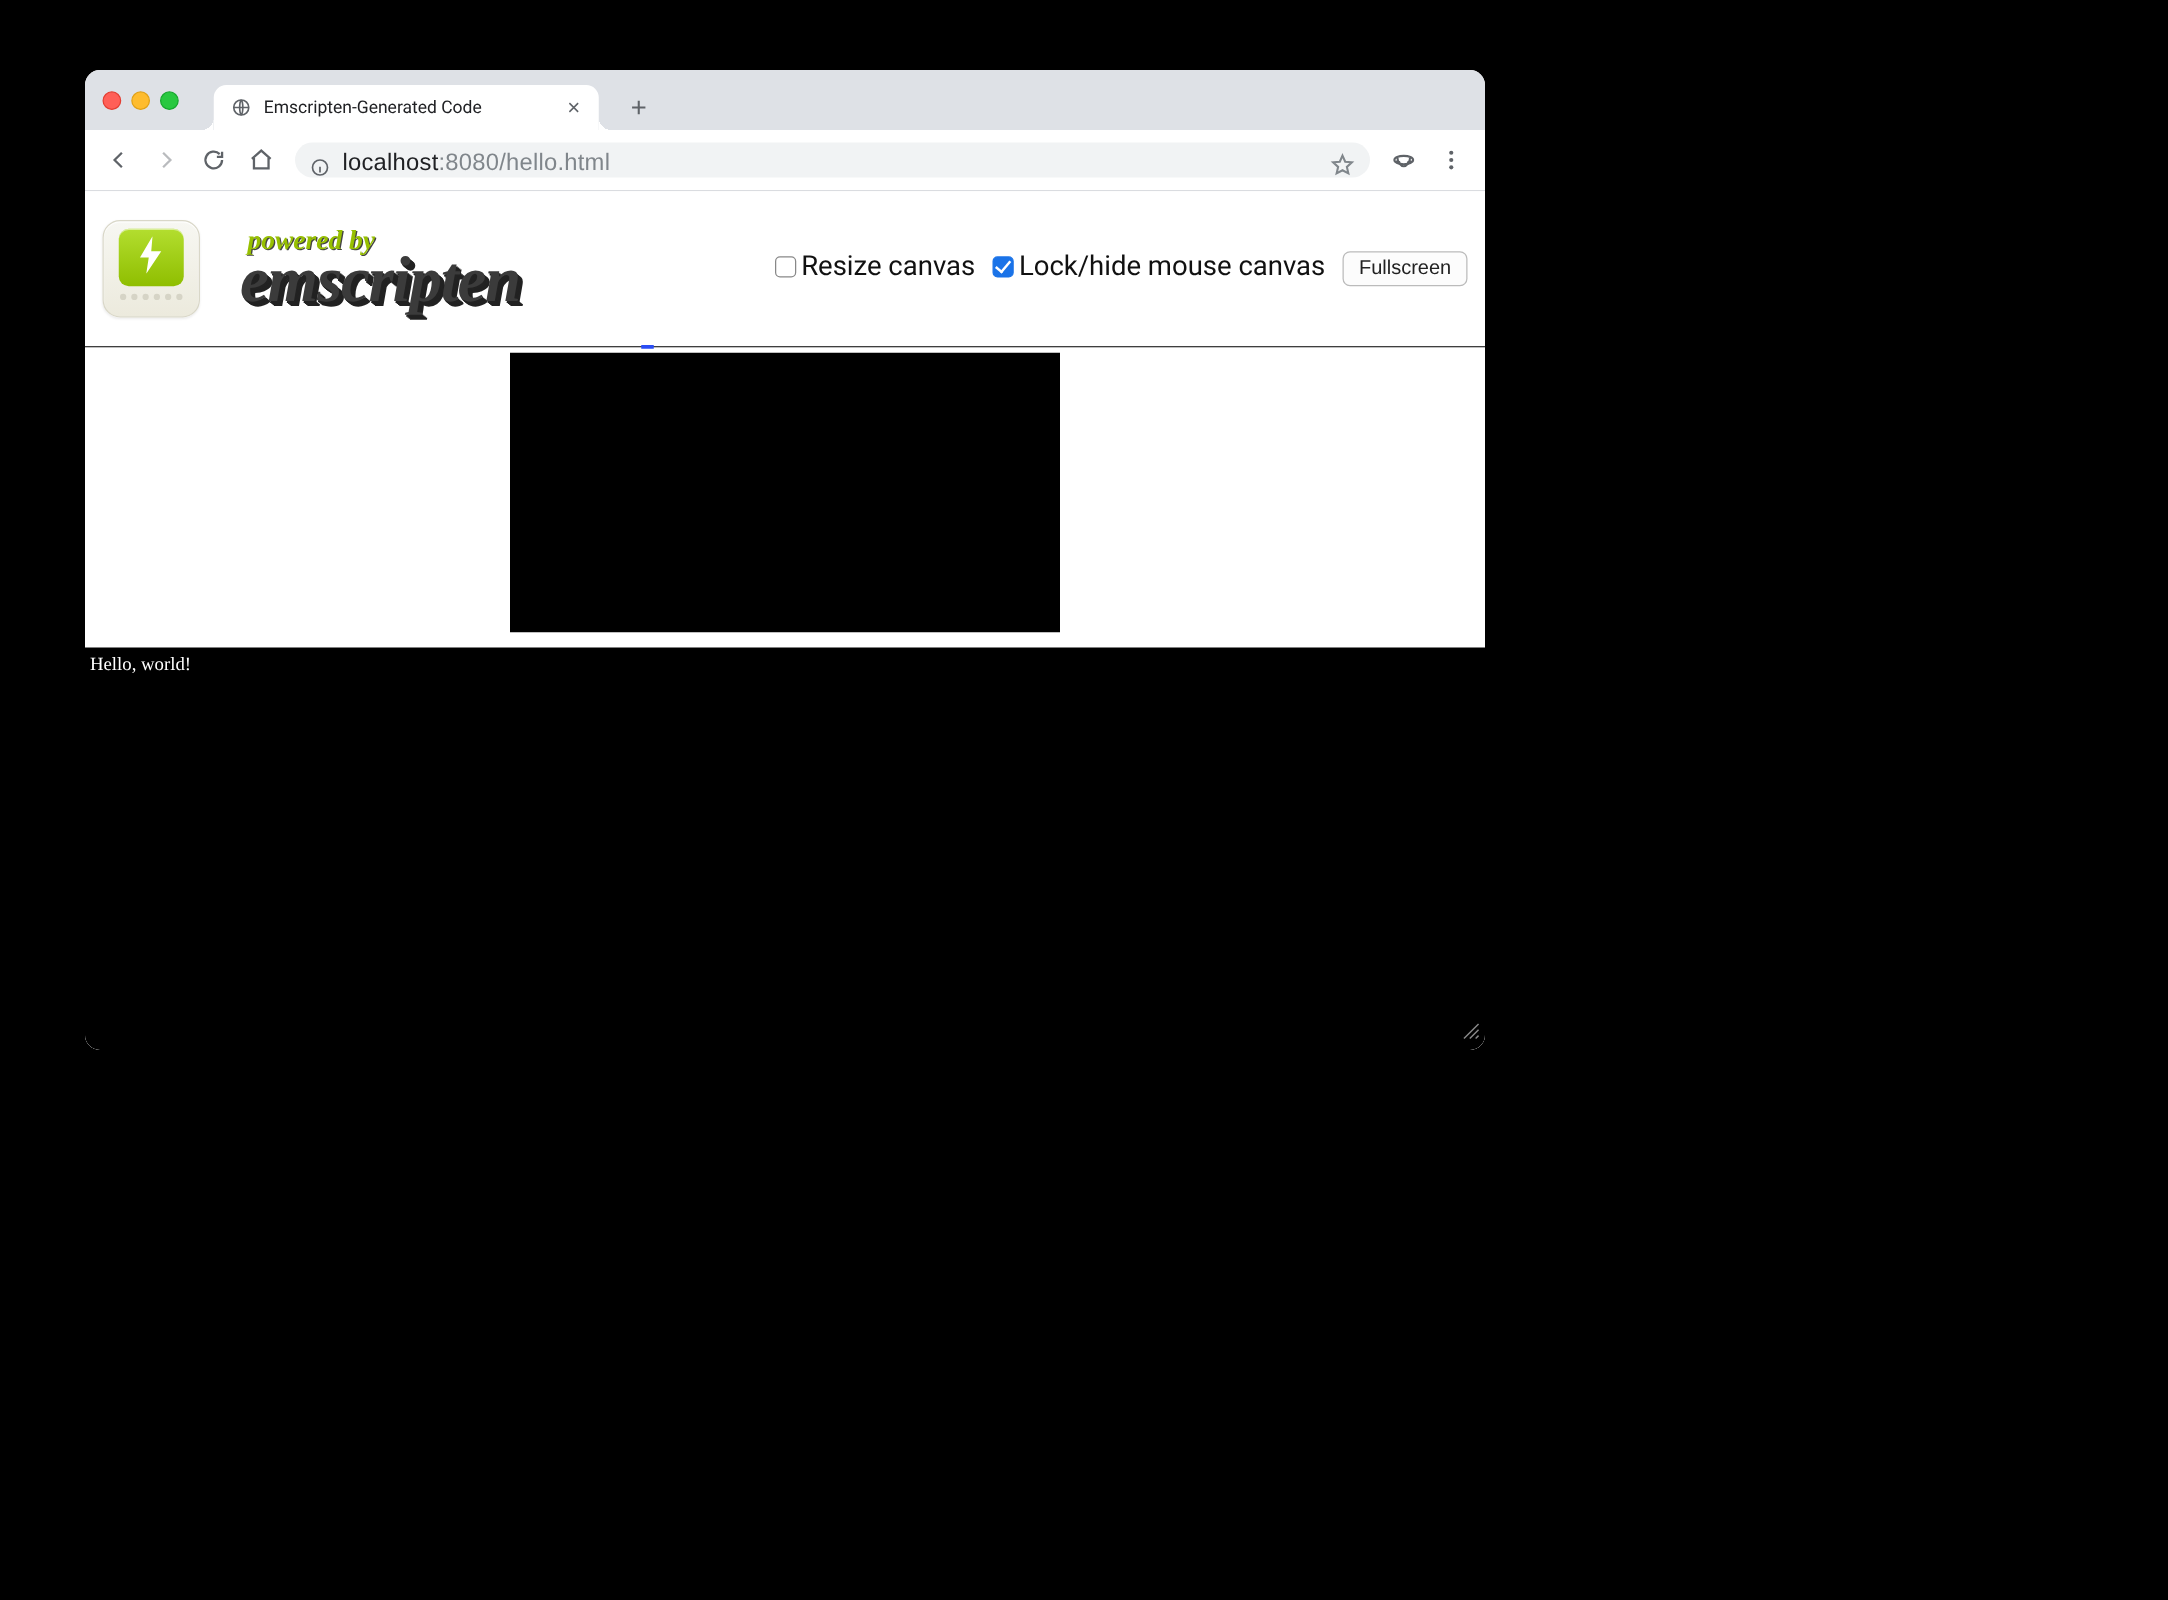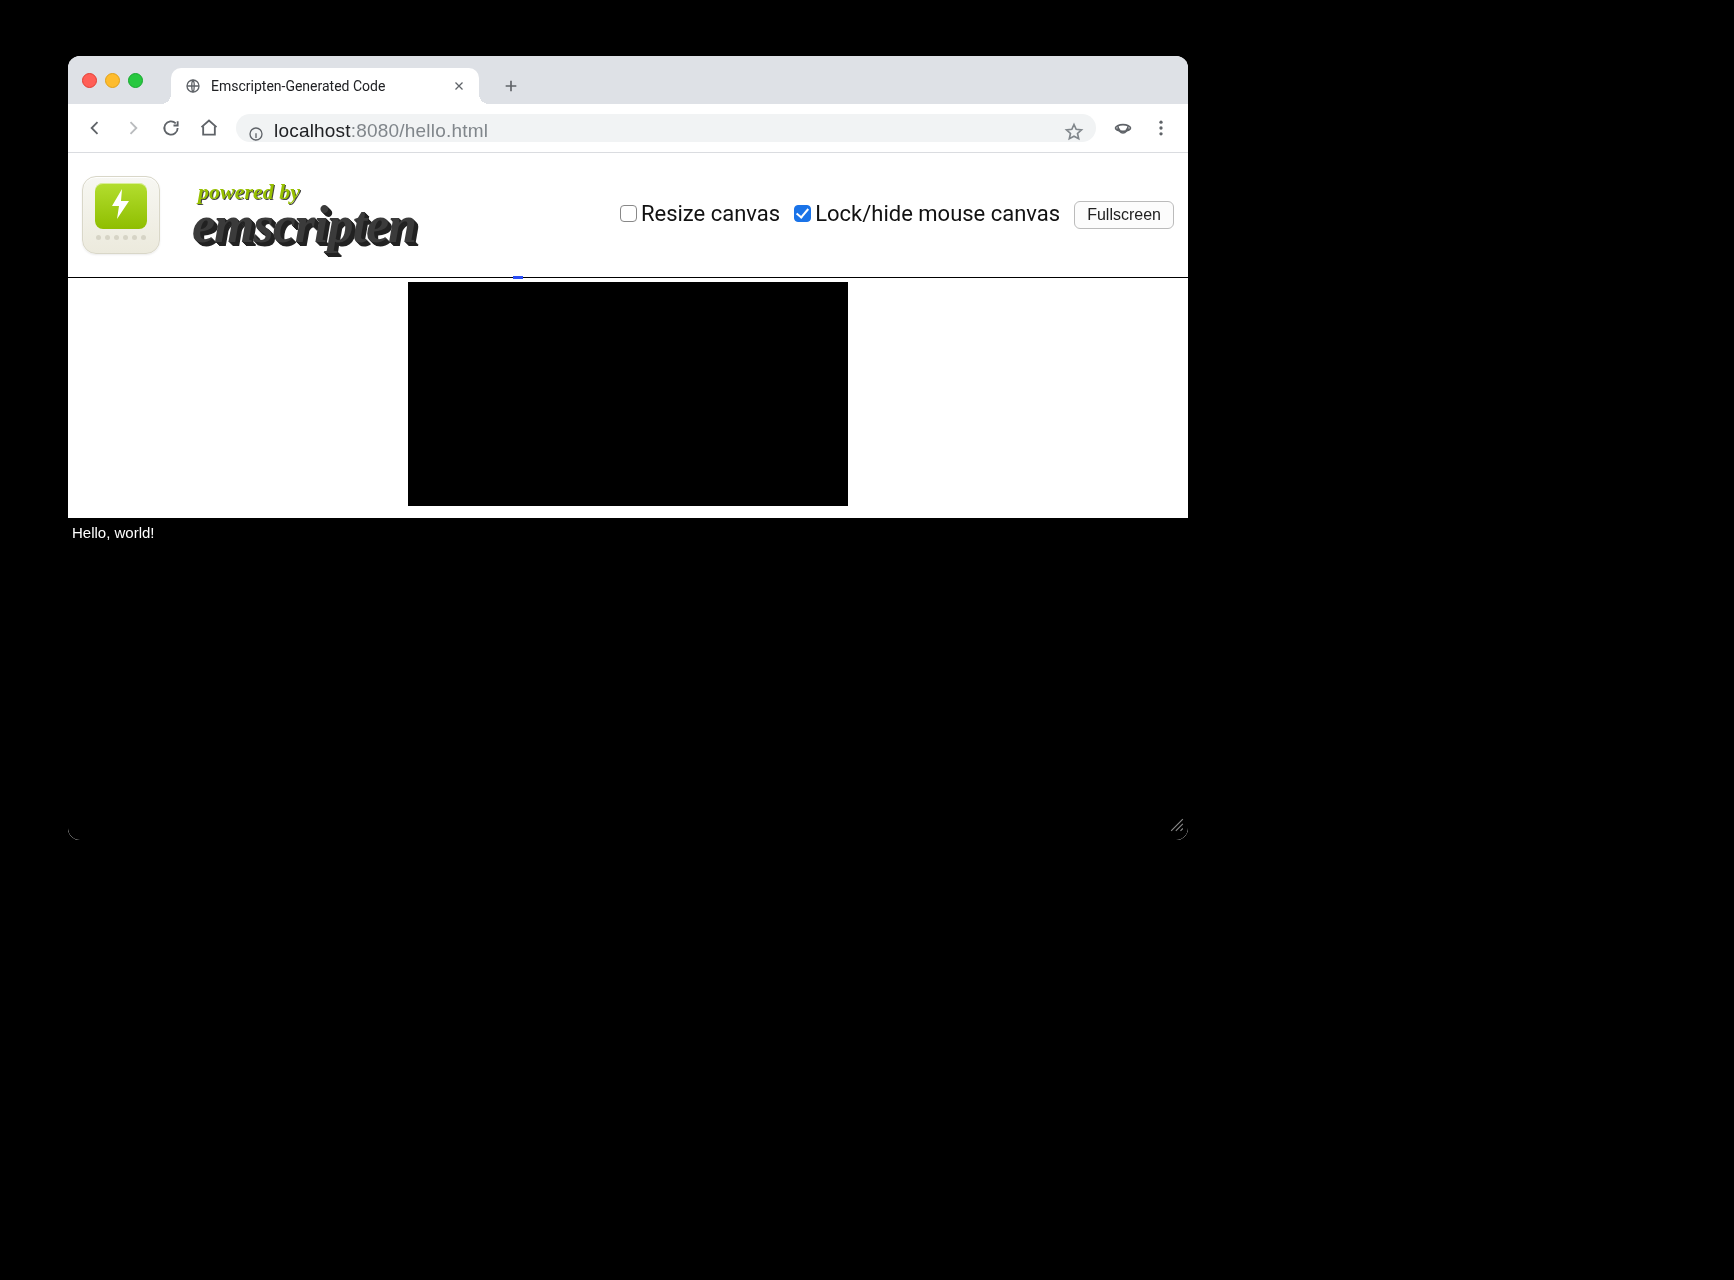--- a/index.html
+++ b/index.html
@@ -234,21 +234,21 @@
   }
   .canvas-row .side{ flex:0 0 340px; background:#fff;}
   .canvas-row .canvas{ flex:1; background:#000;}
 
   .hr { height:12px; background:#fff;}
 
   .output-area{
     flex:1;
     background:#000;
     color:#fff;
-    font-family: Liberation Sans, sans-serif;
+    font-family: Liberation Serif, serif;
     font-size:15px;
     padding:6px 4px;
     white-space:pre;
     position:relative;
     border:none;
     resize:none;
     outline:none;
   }
   .output-resize{
     position:absolute; right:4px; bottom:4px;

